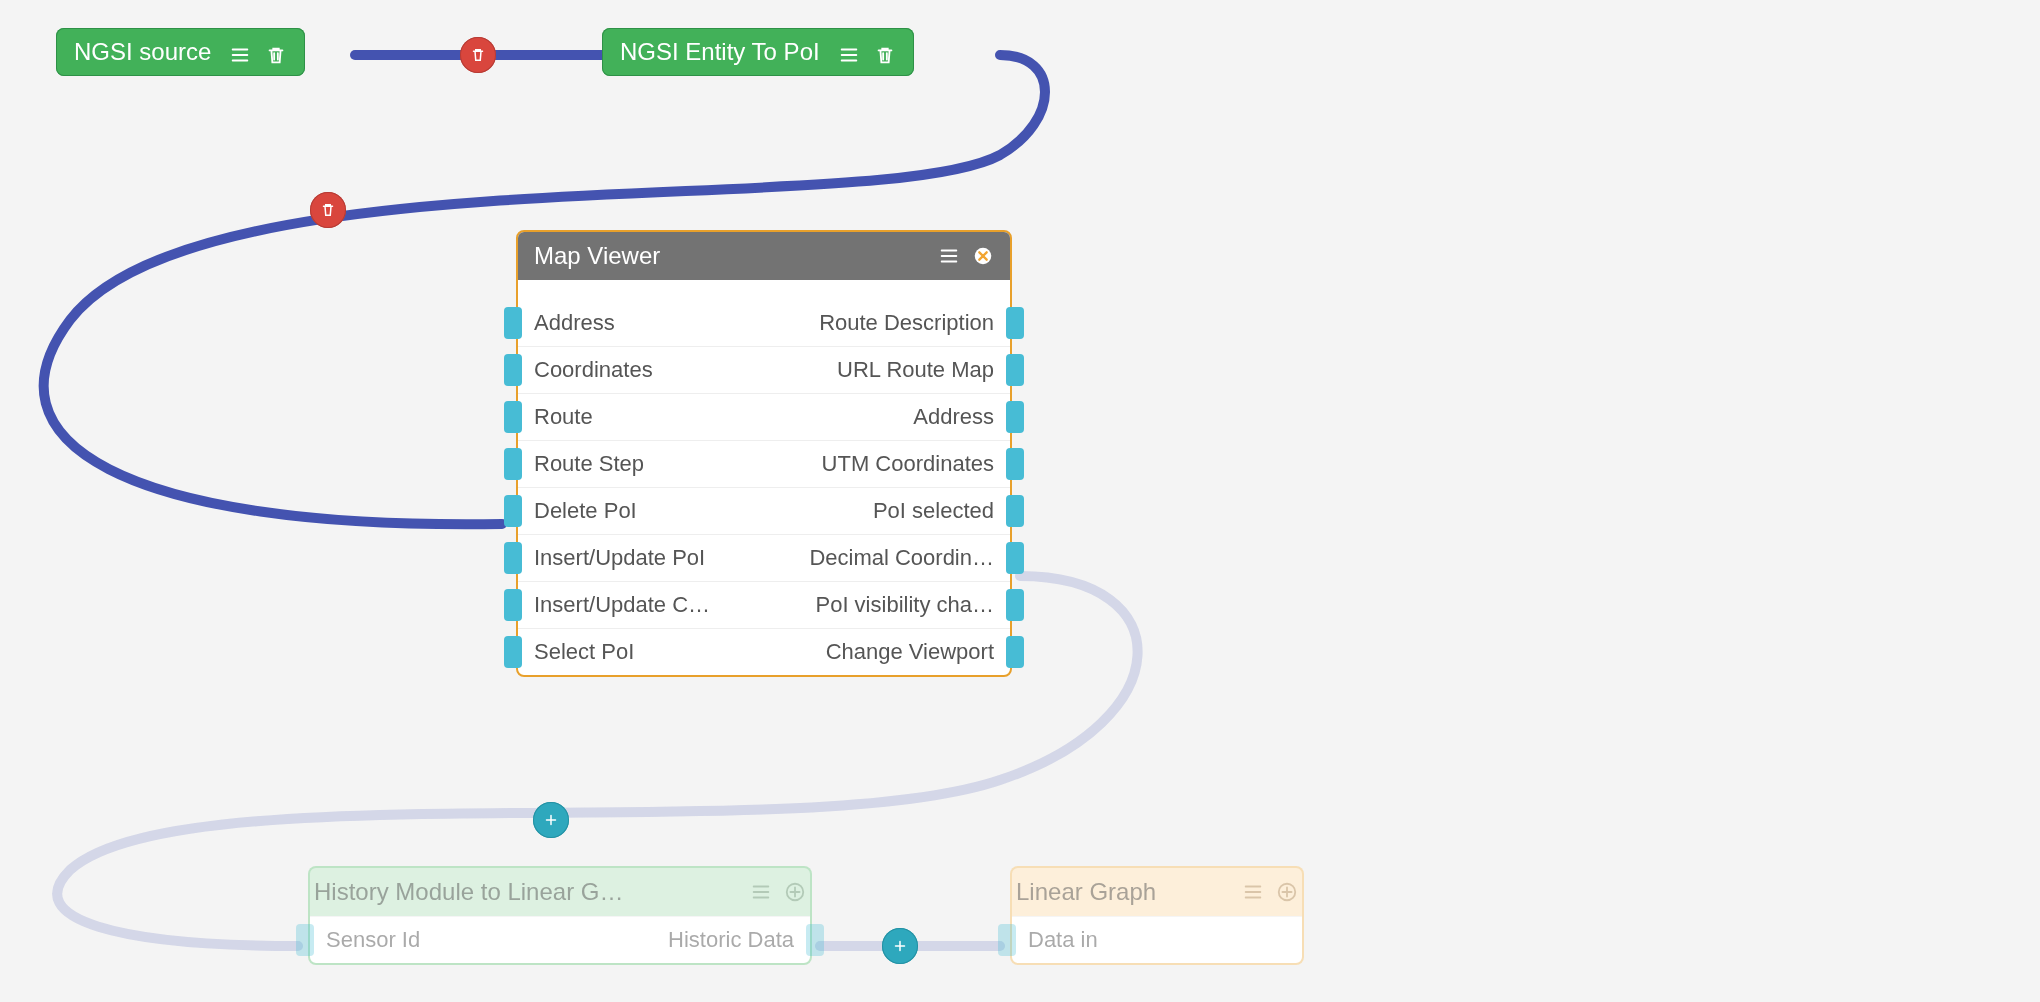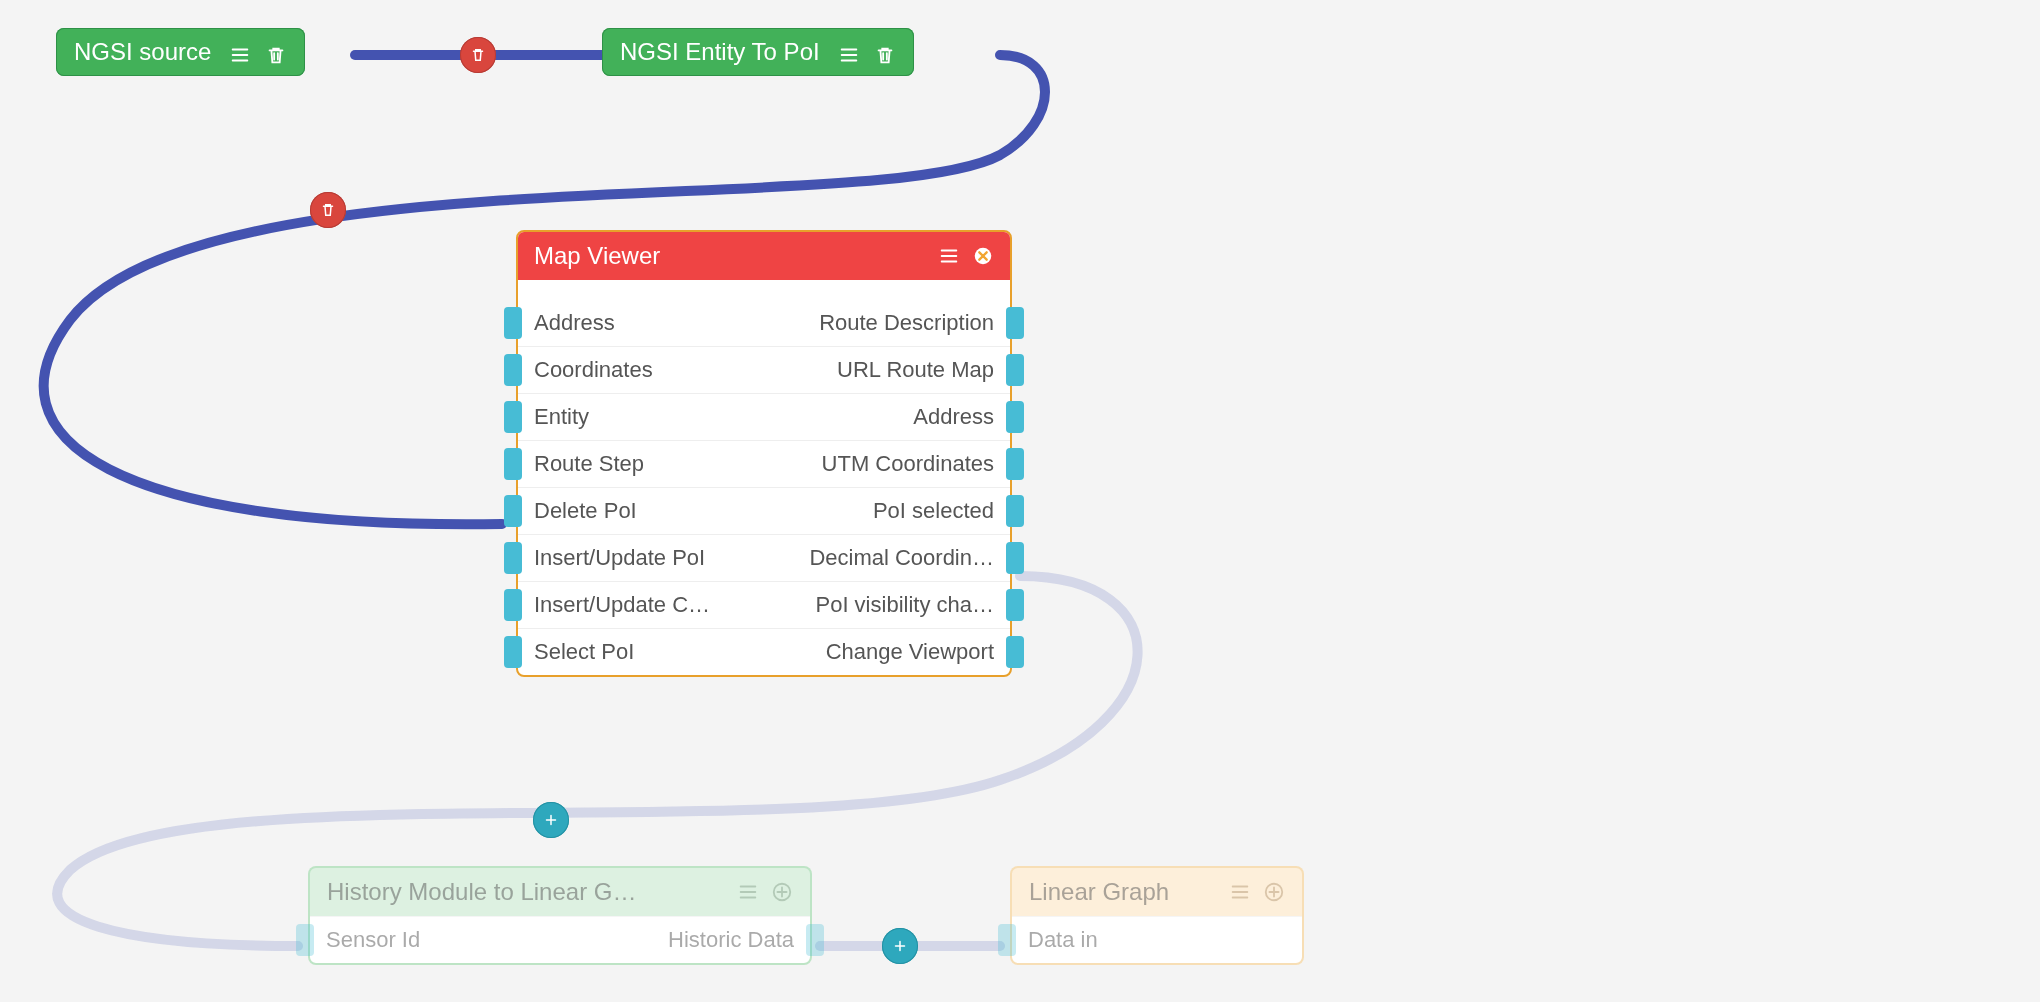--- a/index.html
+++ b/index.html
@@ -59,21 +59,21 @@
   
   .widget {
     position: absolute;
     border: 2px solid #e8a02b;
     border-radius: 8px;
     background: #fff;
     width: 492px;
     overflow: visible;
   }
   .widget-hdr {
-    background: #ef4444;
+    background: #737373;
     color: #fff;
     display: flex;
     align-items: center;
     justify-content: space-between;
     padding: 10px 16px;
     font-size: 24px;
     font-weight: 500;
     border-radius: 6px 6px 0 0;
   }
   .widget-hdr .ctrl { display:flex; gap:12px; align-items:center; }
@@ -125,21 +125,21 @@
     border: 2px solid rgba(232,160,43,.35);
   }
   .faded-orange .hdr {
     background: rgba(242,165,49,.18);
     color: rgba(85,85,85,.5);
   }
   .faded-box .hdr {
     display:flex;
     justify-content: space-between;
     align-items: center;
-    padding: 10px 17px;
+    padding: 10px 4px;
     font-size: 24px;
     font-weight: 500;
     border-radius: 6px 6px 0 0;
   }
   .faded-box .hdr .ctrl { display:flex; gap:12px; align-items:center; opacity:.5; }
   .faded-box .row {
     display:flex;
     justify-content: space-between;
     padding: 10px 16px;
     font-size: 22px;
@@ -260,21 +260,21 @@
         <div class="side-port right"></div>
       </div>
       <div class="widget-row">
         <div class="side-port left"></div>
         <span class="l">Coordinates</span>
         <span class="r">URL Route Map</span>
         <div class="side-port right"></div>
       </div>
       <div class="widget-row">
         <div class="side-port left"></div>
-        <span class="l">Entity</span>
+        <span class="l">Route</span>
         <span class="r">Address</span>
         <div class="side-port right"></div>
       </div>
       <div class="widget-row">
         <div class="side-port left"></div>
         <span class="l">Route Step</span>
         <span class="r">UTM Coordinates</span>
         <div class="side-port right"></div>
       </div>
       <div class="widget-row">

